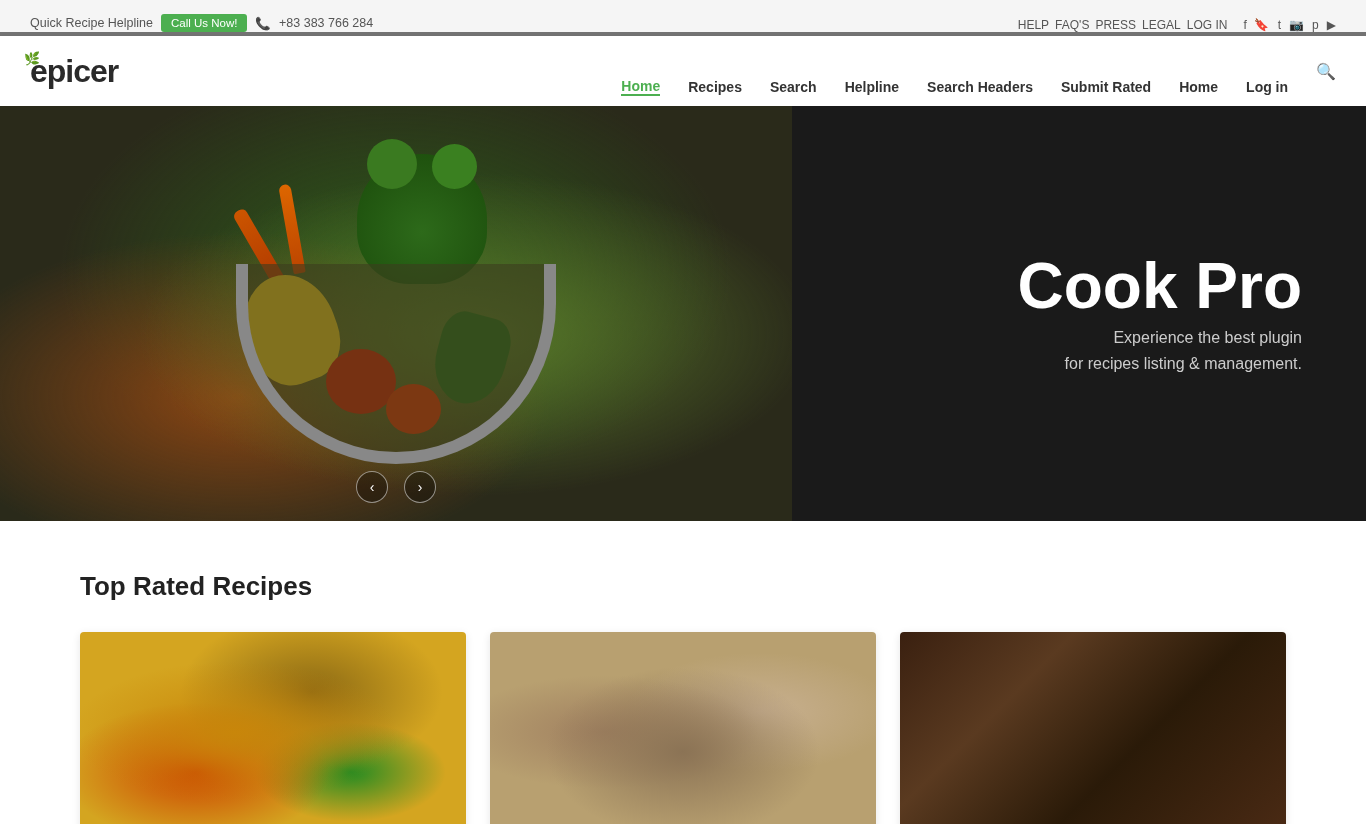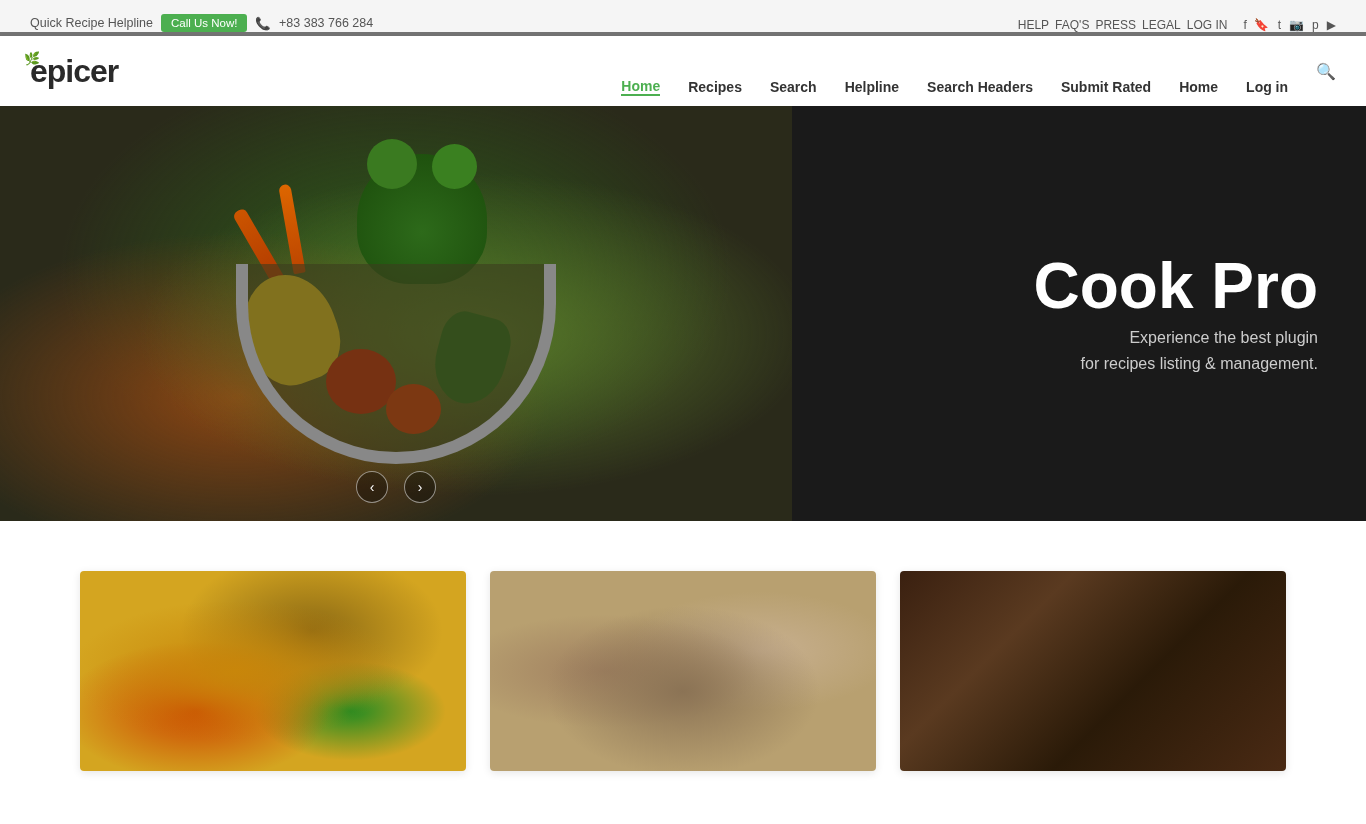--- a/index.html
+++ b/index.html
@@ -201,21 +201,21 @@
       transform: rotate(15deg);
     }
 
     .hero-dark-side {
       width: 42%;
       background: #1a1a1a;
       display: flex;
       flex-direction: column;
       align-items: flex-end;
       justify-content: center;
-      padding: 40px 48px 40px 40px;
+      padding: 40px 64px 40px 40px;
     }
     .hero-title {
       color: #fff;
       font-size: 64px;
       font-weight: 800;
       line-height: 1.1;
       text-align: right;
     }
     .hero-subtitle {
       color: #ccc;
@@ -368,20 +368,21 @@
   <div class="hero-dark-side">
     <h1 class="hero-title">Cook Pro</h1>
     <p class="hero-subtitle">
       <span>Experience the best plugin</span><br>
       <span>for recipes listing &amp; management.</span>
     </p>
   </div>
 </section>
 
 <div class="content-section">
+  <h2 class="section-title">Top Rated Recipes</h2>
   <div class="recipe-grid">
 
     <div class="recipe-card">
       <div class="recipe-card-image pizza-img" style="height:200px;"></div>
     </div>
 
     <div class="recipe-card">
       <div class="recipe-card-image mushroom-img" style="height:200px;"></div>
     </div>
 

